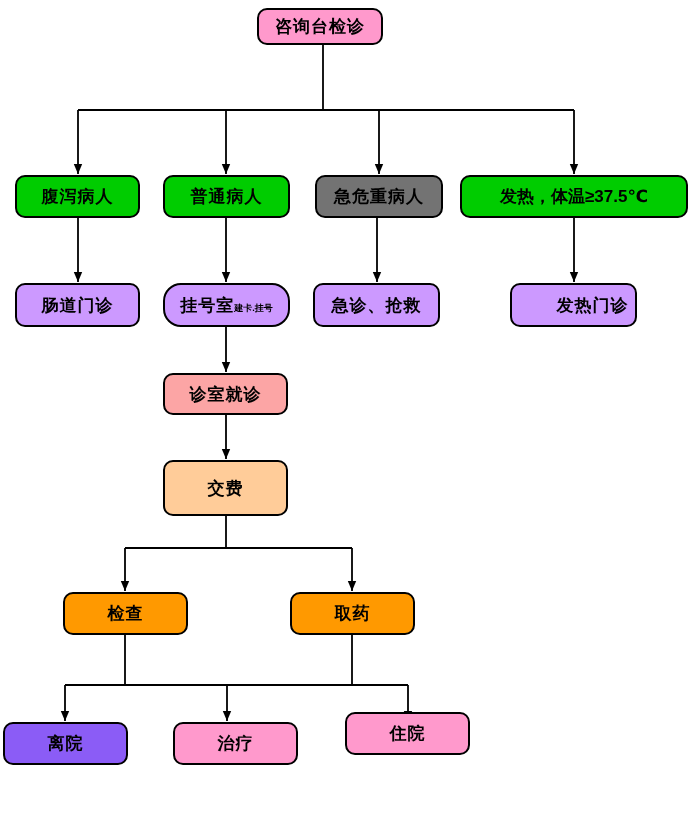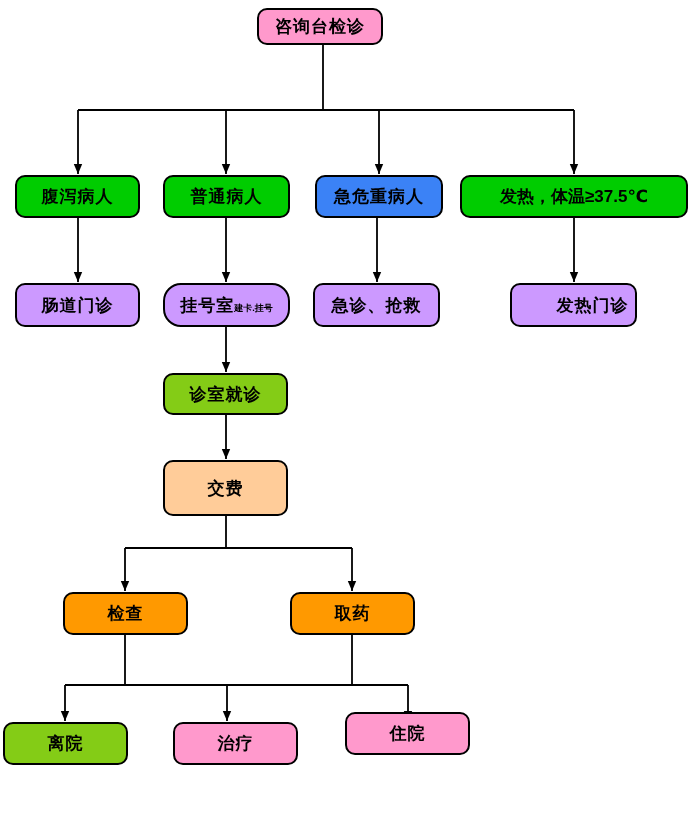--- a/index.html
+++ b/index.html
@@ -76,21 +76,21 @@
   <div class="node" style="left: 257px; top: 8px; width: 126px; height: 37px; background-color: rgb(255, 153, 204);">
     <span class="txt">咨询台检诊</span>
   </div>
 
   <div class="node" style="left: 15px; top: 175px; width: 125px; height: 43px; background-color: rgb(0, 204, 0);">
     <span class="txt">腹泻病人</span>
   </div>
   <div class="node" style="left: 163px; top: 175px; width: 127px; height: 43px; background-color: rgb(0, 204, 0);">
     <span class="txt">普通病人</span>
   </div>
-  <div class="node" style="left: 315px; top: 175px; width: 128px; height: 43px; background-color: #3b82f6;">
+  <div class="node" style="left: 315px; top: 175px; width: 128px; height: 43px; background-color: #737373;">
     <span class="txt">急危重病人</span>
   </div>
   <div class="node" style="left: 460px; top: 175px; width: 228px; height: 43px; letter-spacing: 0px; background-color: rgb(0, 204, 0);">
     <span class="txt">发热，体温≥37.5℃</span>
   </div>
 
   <div class="node" style="left: 15px; top: 283px; width: 125px; height: 44px; background-color: rgb(204, 153, 255);">
     <span class="txt">肠道门诊</span>
   </div>
   <div class="node" style="left: 163px; top: 283px; width: 127px; height: 44px; background-color: rgb(204, 153, 255); border-radius: 18px;">
@@ -98,35 +98,35 @@
       <span>挂号室</span><span class="sub">建卡.挂号</span>
     </span>
   </div>
   <div class="node" style="left: 313px; top: 283px; width: 127px; height: 44px; background-color: rgb(204, 153, 255);">
     <span class="txt">急诊、抢救</span>
   </div>
   <div class="node" style="left: 510px; top: 283px; width: 127px; height: 44px; background-color: rgb(204, 153, 255); padding-left: 38px;">
     <span class="txt">发热门诊</span>
   </div>
 
-  <div class="node" style="left: 163px; top: 373px; width: 125px; height: 42px; background-color: #84cc16;">
+  <div class="node" style="left: 163px; top: 373px; width: 125px; height: 42px; background-color: #fca5a5;">
     <span class="txt">诊室就诊</span>
   </div>
   <div class="node" style="left: 163px; top: 460px; width: 125px; height: 56px; background-color: rgb(255, 204, 153);">
     <span class="txt">交费</span>
   </div>
 
   <div class="node" style="left: 63px; top: 592px; width: 125px; height: 43px; background-color: rgb(255, 153, 0);">
     <span class="txt">检查</span>
   </div>
   <div class="node" style="left: 290px; top: 592px; width: 125px; height: 43px; background-color: rgb(255, 153, 0);">
     <span class="txt">取药</span>
   </div>
 
-  <div class="node" style="left: 3px; top: 722px; width: 125px; height: 43px; background-color: #84cc16;">
+  <div class="node" style="left: 3px; top: 722px; width: 125px; height: 43px; background-color: #8b5cf6;">
     <span class="txt">离院</span>
   </div>
   <div class="node" style="left: 173px; top: 722px; width: 125px; height: 43px; background-color: rgb(255, 153, 204);">
     <span class="txt">治疗</span>
   </div>
   <div class="node" style="left: 345px; top: 712px; width: 125px; height: 43px; background-color: rgb(255, 153, 204);">
     <span class="txt">住院</span>
   </div>
 
 </div>

